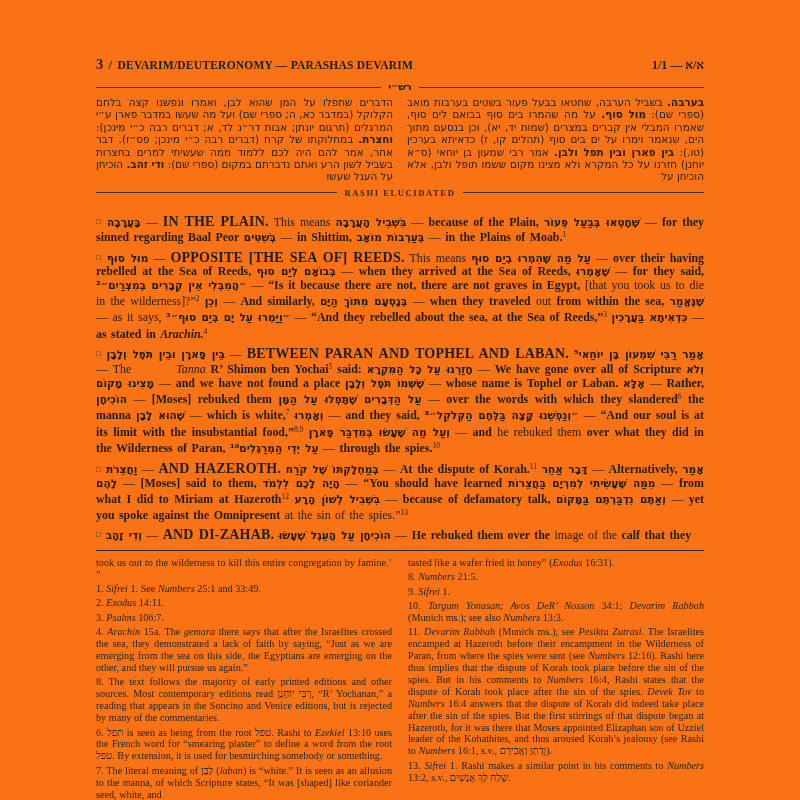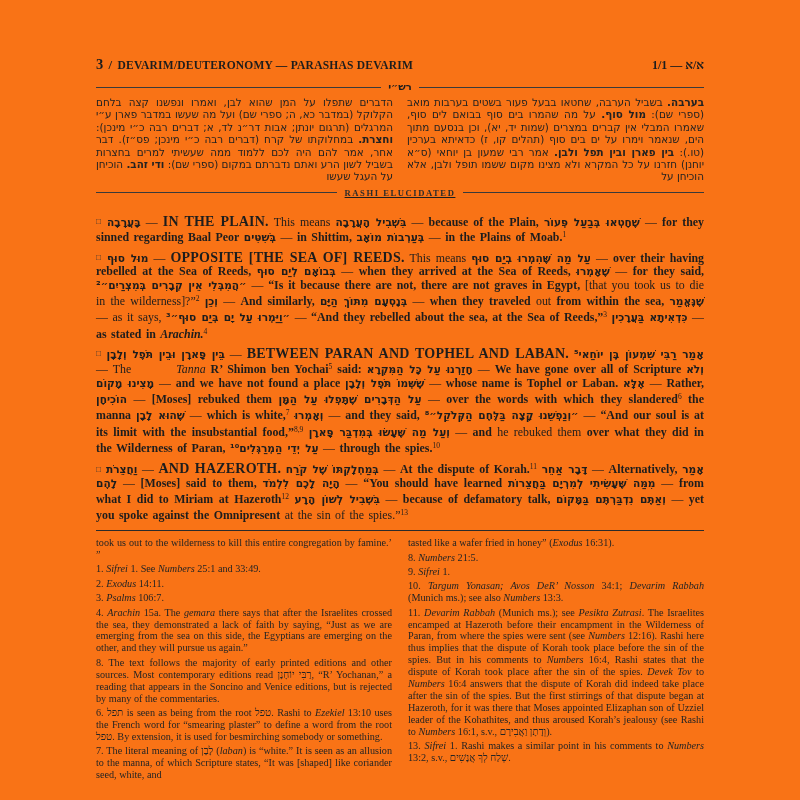--- a/index.html
+++ b/index.html
@@ -19,21 +19,21 @@
   .hdr-right{font-weight:bold;font-size:12px;white-space:nowrap;}
 
   
   .divider{display:flex;align-items:center;}
   .div-line{flex:1;border-top:1px solid #3a3a3a;height:0;}
   .rashi-divider{margin-top:9px;}
   .rashi-divider .div-label{
     padding:0 7px;font-size:10px;font-weight:bold;line-height:10px;
     font-family:"DejaVu Sans",sans-serif;
   }
-  .eluc-divider{margin-top:5px;margin-bottom:16px;text-decoration:underline;}
+  .eluc-divider{margin-top:5px;margin-bottom:16px;}
   .eluc-divider .div-label{
     padding:0 8px;font-size:8.6px;letter-spacing:.18em;font-weight:bold;color:#2c2c2c;
   }
 
   
   .rashi-block{display:flex;flex-direction:row-reverse;gap:14px;margin-top:4px;}
   .rashi-col{
     width:297px;direction:rtl;text-align:justify;
     font-family:"DejaVu Sans",sans-serif;
     font-size:10.4px;line-height:12.4px;color:#222;
@@ -98,20 +98,21 @@
       <span class="div-line"></span>
       <span class="div-label">RASHI ELUCIDATED</span>
       <span class="div-line"></span>
     </div>
 
     <div id="elucidation">
         <p><span class="sg-sq">□</span> <span class="sg-h" dir="rtl">בָּעֲרָבָה</span> <span class="sg-r">—</span> <span class="sg-lead">IN THE PLAIN.</span> <span class="sg-r">This means</span> <span class="sg-h" dir="rtl">בִּשְׁבִיל הָעֲרָבָה</span> <span class="sg-r">—</span> <span class="sg-b">because of the Plain,</span> <span class="sg-h" dir="rtl">שֶׁחָטְאוּ בְּבַעַל פְּעוֹר</span> <span class="sg-r">—</span> <span class="sg-b">for they sinned regarding Baal Peor</span> <span class="sg-h" dir="rtl">בְּשִׁטִּים</span> <span class="sg-r">—</span> <span class="sg-b">in Shittim,</span> <span class="sg-h" dir="rtl">בְּעַרְבוֹת מוֹאָב</span> <span class="sg-r">—</span> <span class="sg-b">in the Plains of Moab.</span><span class="sg-s">1</span></p>
         <p><span class="sg-sq">□</span> <span class="sg-h" dir="rtl">מוּל סוּף</span> <span class="sg-r">—</span> <span class="sg-lead">OPPOSITE [THE SEA OF] REEDS.</span> <span class="sg-r">This means</span> <span class="sg-h" dir="rtl">עַל מַה שֶּׁהִמְרוּ בְיַם סוּף</span> <span class="sg-r">—</span> <span class="sg-b">over their having rebelled at the Sea of Reeds,</span> <span class="sg-h" dir="rtl">בְּבוֹאָם לְיַם סוּף</span> <span class="sg-r">—</span> <span class="sg-b">when they arrived at the Sea of Reeds,</span> <span class="sg-h" dir="rtl">שֶׁאָמְרוּ</span> <span class="sg-r">—</span> <span class="sg-b">for they said,</span> <span class="sg-h" dir="rtl">״הֲמִבְּלִי אֵין קְבָרִים בְּמִצְרַיִם״²</span> <span class="sg-r">—</span> <span class="sg-b">“Is it because there are not, there are not graves in Egypt,</span> <span class="sg-r">[that you took us to die in the wilderness]?”</span><span class="sg-s">2</span> <span class="sg-h" dir="rtl">וְכֵן</span> <span class="sg-r">—</span> <span class="sg-b">And similarly,</span> <span class="sg-h" dir="rtl">בְּנָסְעָם מִתּוֹךְ הַיָּם</span> <span class="sg-r">—</span> <span class="sg-b">when they traveled</span> <span class="sg-r">out</span> <span class="sg-b">from within the sea,</span> <span class="sg-h" dir="rtl">שֶׁנֶּאֱמַר</span> <span class="sg-r">—</span> <span class="sg-r">as it says,</span> <span class="sg-h" dir="rtl">״וַיַּמְרוּ עַל יָם בְּיַם סוּף״³</span> <span class="sg-r">—</span> <span class="sg-b">“And they rebelled about the sea, at the Sea of Reeds,”</span><span class="sg-s">3</span> <span class="sg-h" dir="rtl">כִּדְאִיתָא בַּעֲרָכִין</span> <span class="sg-r">—</span> <span class="sg-b">as stated in</span> <span class="sg-bi">Arachin.</span><span class="sg-s">4</span></p>
         <p><span class="sg-sq">□</span> <span class="sg-h" dir="rtl">בֵּין פָּארָן וּבֵין תֹּפֶל וְלָבָן</span> <span class="sg-r">—</span> <span class="sg-lead">BETWEEN PARAN AND TOPHEL AND LABAN.</span> <span class="sg-h" dir="rtl">אָמַר רַבִּי שִׁמְעוֹן בֶּן יוֹחַאי⁵</span> <span class="sg-r">—</span> <span class="sg-r">The</span> <span class="sg-ri">Tanna</span> <span class="sg-b">R’ Shimon ben Yochai</span><span class="sg-s">5</span> <span class="sg-b">said:</span> <span class="sg-h" dir="rtl">חָזַרְנוּ עַל כָּל הַמִּקְרָא</span> <span class="sg-r">—</span> <span class="sg-b">We have gone over all of Scripture</span> <span class="sg-h" dir="rtl">וְלֹא מָצִינוּ מָקוֹם</span> <span class="sg-r">—</span> <span class="sg-b">and we have not found a place</span> <span class="sg-h" dir="rtl">שֶׁשְּׁמוֹ תֹּפֶל וְלָבָן</span> <span class="sg-r">—</span> <span class="sg-b">whose name is Tophel or Laban.</span> <span class="sg-h" dir="rtl">אֶלָּא</span> <span class="sg-r">—</span> <span class="sg-b">Rather,</span> <span class="sg-h" dir="rtl">הוֹכִיחָן</span> <span class="sg-r">—</span> <span class="sg-b">[Moses] rebuked them</span> <span class="sg-h" dir="rtl">עַל הַדְּבָרִים שֶׁתָּפְלוּ עַל הַמָּן</span> <span class="sg-r">—</span> <span class="sg-b">over the words with which they slandered</span><span class="sg-s">6</span> <span class="sg-b">the manna</span> <span class="sg-h" dir="rtl">שֶׁהוּא לָבָן</span> <span class="sg-r">—</span> <span class="sg-b">which is white,</span><span class="sg-s">7</span> <span class="sg-h" dir="rtl">וְאָמְרוּ</span> <span class="sg-r">—</span> <span class="sg-b">and they said,</span> <span class="sg-h" dir="rtl">״וְנַפְשֵׁנוּ קָצָה בַּלֶּחֶם הַקְּלֹקֵל״⁸</span> <span class="sg-r">—</span> <span class="sg-b">“And our soul is at its limit with the insubstantial food,”</span><span class="sg-s">8,9</span> <span class="sg-h" dir="rtl">וְעַל מַה שֶּׁעָשׂוּ בְּמִדְבַּר פָּארָן</span> <span class="sg-r">—</span> <span class="sg-b">and</span> <span class="sg-r">he rebuked them</span> <span class="sg-b">over what they did in the Wilderness of Paran,</span> <span class="sg-h" dir="rtl">עַל יְדֵי הַמְרַגְּלִים¹⁰</span> <span class="sg-r">—</span> <span class="sg-b">through the spies.</span><span class="sg-s">10</span></p>
         <p><span class="sg-sq">□</span> <span class="sg-h" dir="rtl">וַחֲצֵרֹת</span> <span class="sg-r">—</span> <span class="sg-lead">AND HAZEROTH.</span> <span class="sg-h" dir="rtl">בְּמַחְלָקְתּוֹ שֶׁל קֹרַח</span> <span class="sg-r">—</span> <span class="sg-b">At the dispute of Korah.</span><span class="sg-s">11</span> <span class="sg-h" dir="rtl">דָּבָר אַחֵר</span> <span class="sg-r">—</span> <span class="sg-b">Alternatively,</span> <span class="sg-h" dir="rtl">אָמַר לָהֶם</span> <span class="sg-r">—</span> <span class="sg-b">[Moses] said to them,</span> <span class="sg-h" dir="rtl">הָיָה לָכֶם לִלְמֹד</span> <span class="sg-r">—</span> <span class="sg-b">“You should have learned</span> <span class="sg-h" dir="rtl">מִמַּה שֶּׁעָשִׂיתִי לְמִרְיָם בַּחֲצֵרוֹת</span> <span class="sg-r">—</span> <span class="sg-b">from what I did to Miriam at Hazeroth</span><span class="sg-s">12</span> <span class="sg-h" dir="rtl">בִּשְׁבִיל לְשׁוֹן הָרָע</span> <span class="sg-r">—</span> <span class="sg-b">because of defamatory talk,</span> <span class="sg-h" dir="rtl">וְאַתֶּם נִדְבַּרְתֶּם בַּמָּקוֹם</span> <span class="sg-r">—</span> <span class="sg-b">yet you spoke against the Omnipresent</span> <span class="sg-r">at the sin of the spies.”</span><span class="sg-s">13</span></p>
+        <p><span class="sg-sq">□</span> <span class="sg-h" dir="rtl">וְדִי זָהָב</span> <span class="sg-r">—</span> <span class="sg-lead">AND DI-ZAHAB.</span> <span class="sg-h" dir="rtl">הוֹכִיחָן עַל הָעֵגֶל שֶׁעָשׂוּ</span> <span class="sg-r">—</span> <span class="sg-b">He rebuked them over the</span> <span class="sg-r">image of the</span> <span class="sg-b">calf that they</span></p>
       </div>
 
     <hr class="fn-rule">
 
     <div class="footnotes">
       <div class="fn-col" id="fn-left">
           <p>took us out to the wilderness to kill this entire congregation by famine.’ ”</p>
           <p>1. <i>Sifrei</i> 1. See <i>Numbers</i> 25:1 and 33:49.</p>
           <p>2. <i>Exodus</i> 14:11.</p>
           <p>3. <i>Psalms</i> 106:7.</p>

